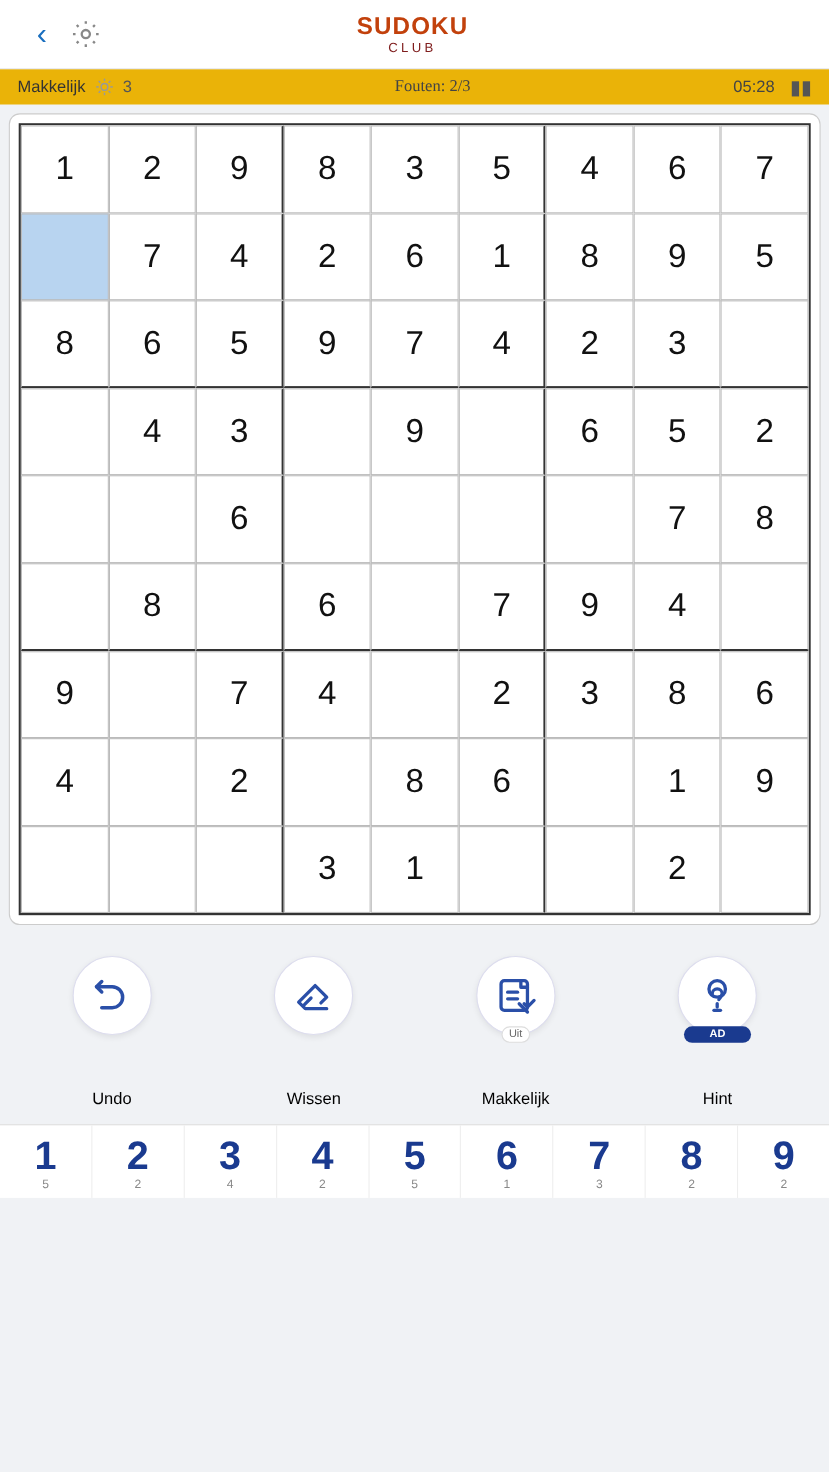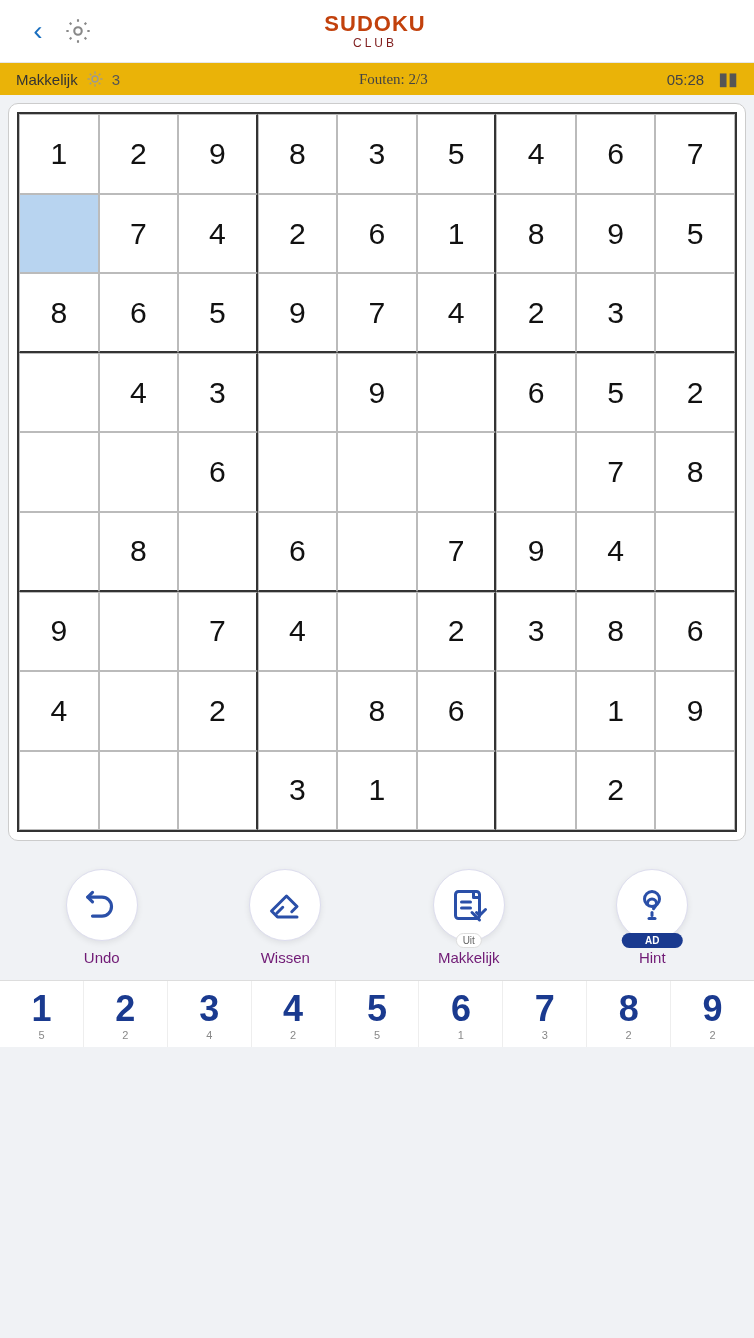--- a/index.html
+++ b/index.html
@@ -148,21 +148,22 @@
       background: white;
       border: 1px solid #dde;
       display: flex;
       align-items: center;
       justify-content: center;
       position: relative;
       box-shadow: 0 2px 6px rgba(0,0,0,0.08);
     }
     .action-label {
       font-size: 15px;
-      color: #701a75;
+      color: #000000;
+      margin-top: 42px;
     }
     .badge-uit {
       position: absolute;
       bottom: -8px;
       left: 50%;
       transform: translateX(-50%);
       background: white;
       border: 1px solid #ddd;
       border-radius: 10px;
       font-size: 10px;

